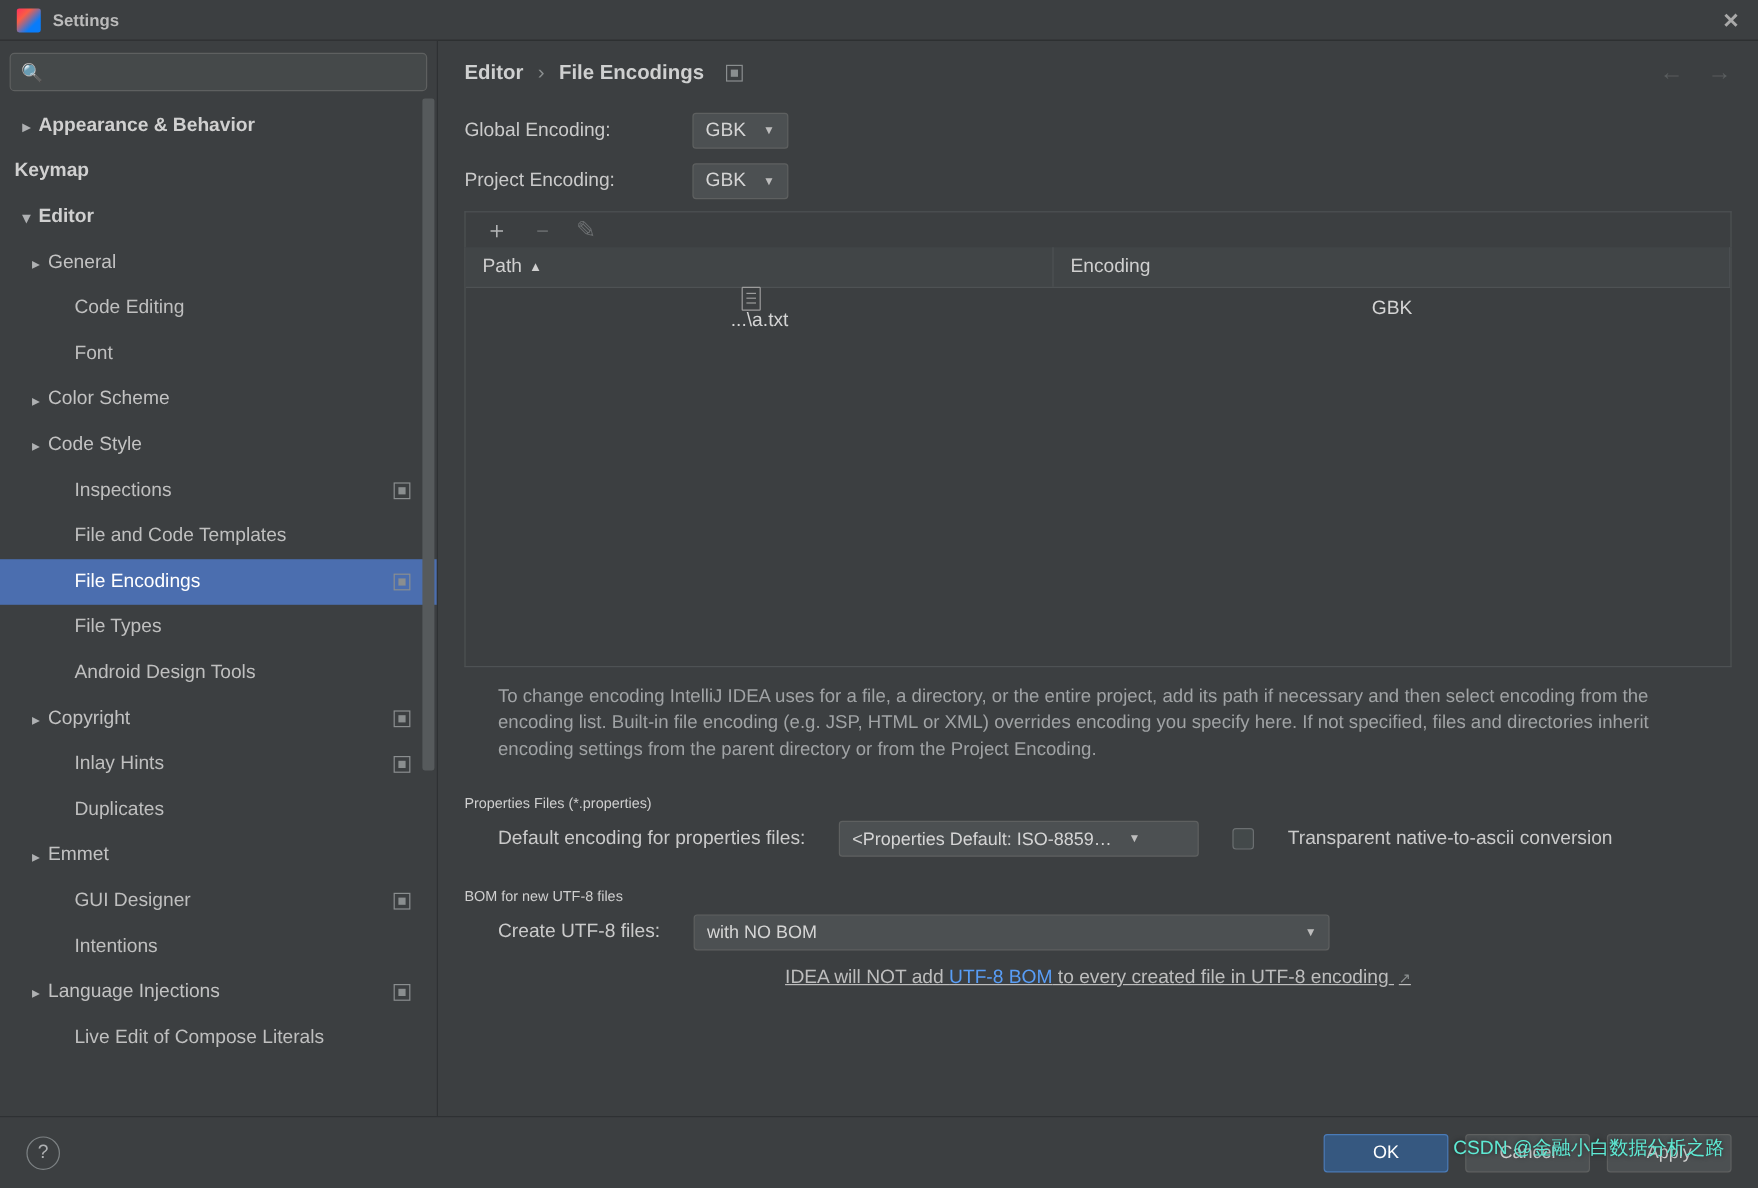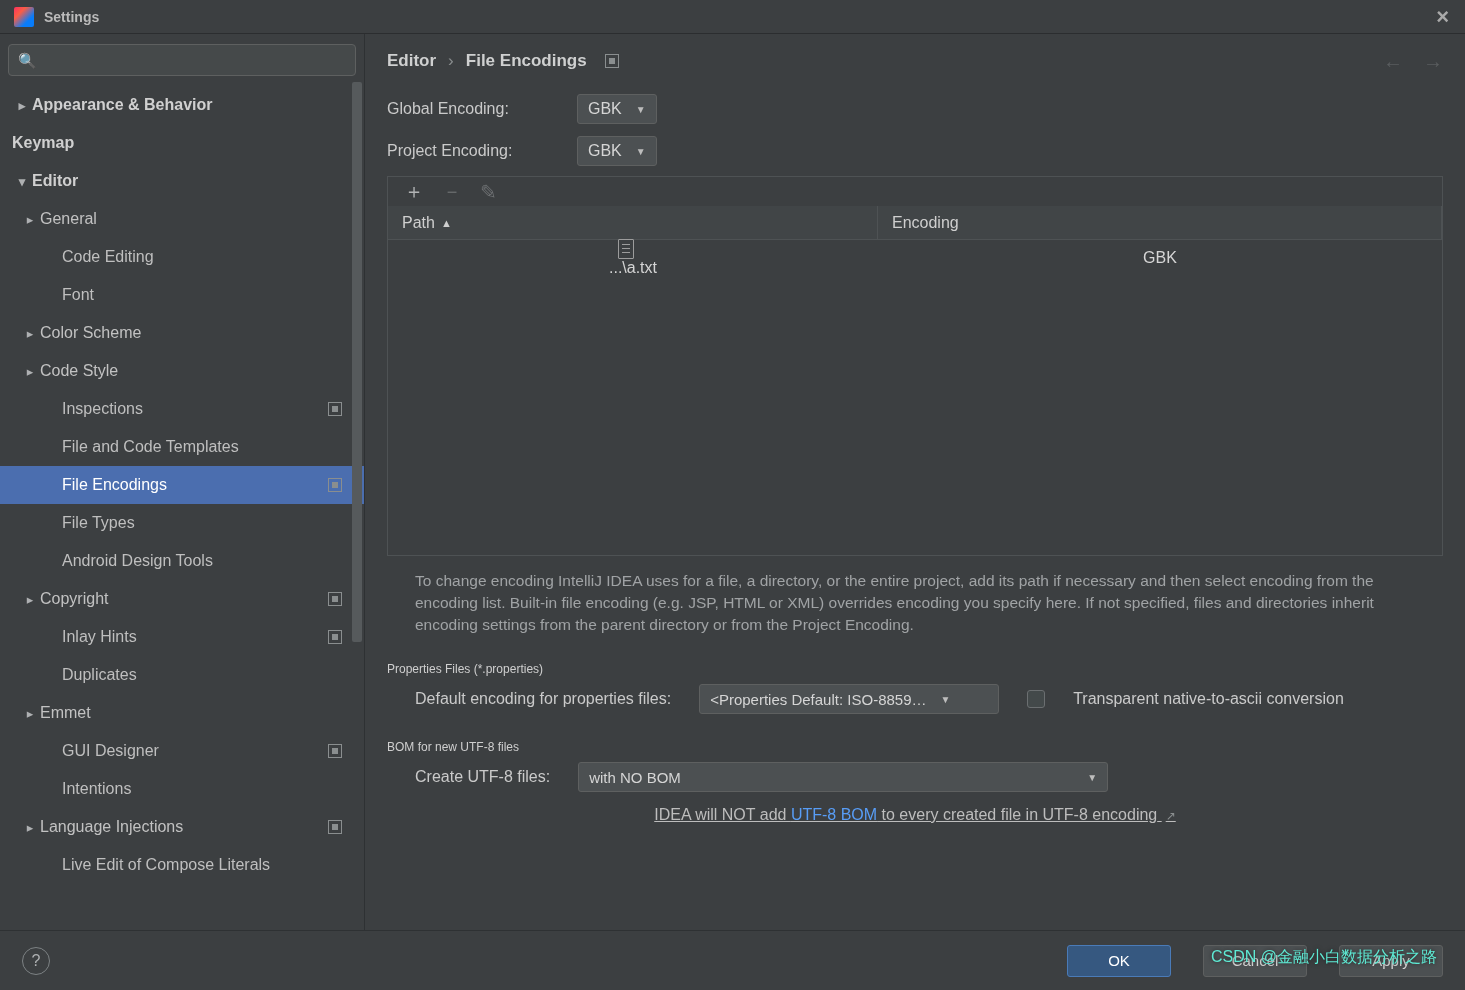--- a/index.html
+++ b/index.html
@@ -219,21 +219,20 @@
 }
 .footer-buttons { margin-left: auto; display: flex; gap: 14px;}
 .btn {
   height: 32px; min-width: 104px;
   border: 1px solid #5e6060;
   background: #4c5052;
   color: #d5d5d5;
   border-radius: 3px;
   display: flex; align-items: center; justify-content: center;
   font-size: 15px;
-  margin-left: 18px;
 }
 .btn.primary { background: #365880; border-color: #4a7bb8; color: #ffffff;}
 .watermark {
   position: absolute; right: 28px; bottom: 22px;
   color: #5eead4; font-size: 16px;
   pointer-events: none;
   text-shadow: 0 0 4px rgba(0,0,0,.6);
 }
 </style>
 </head>

